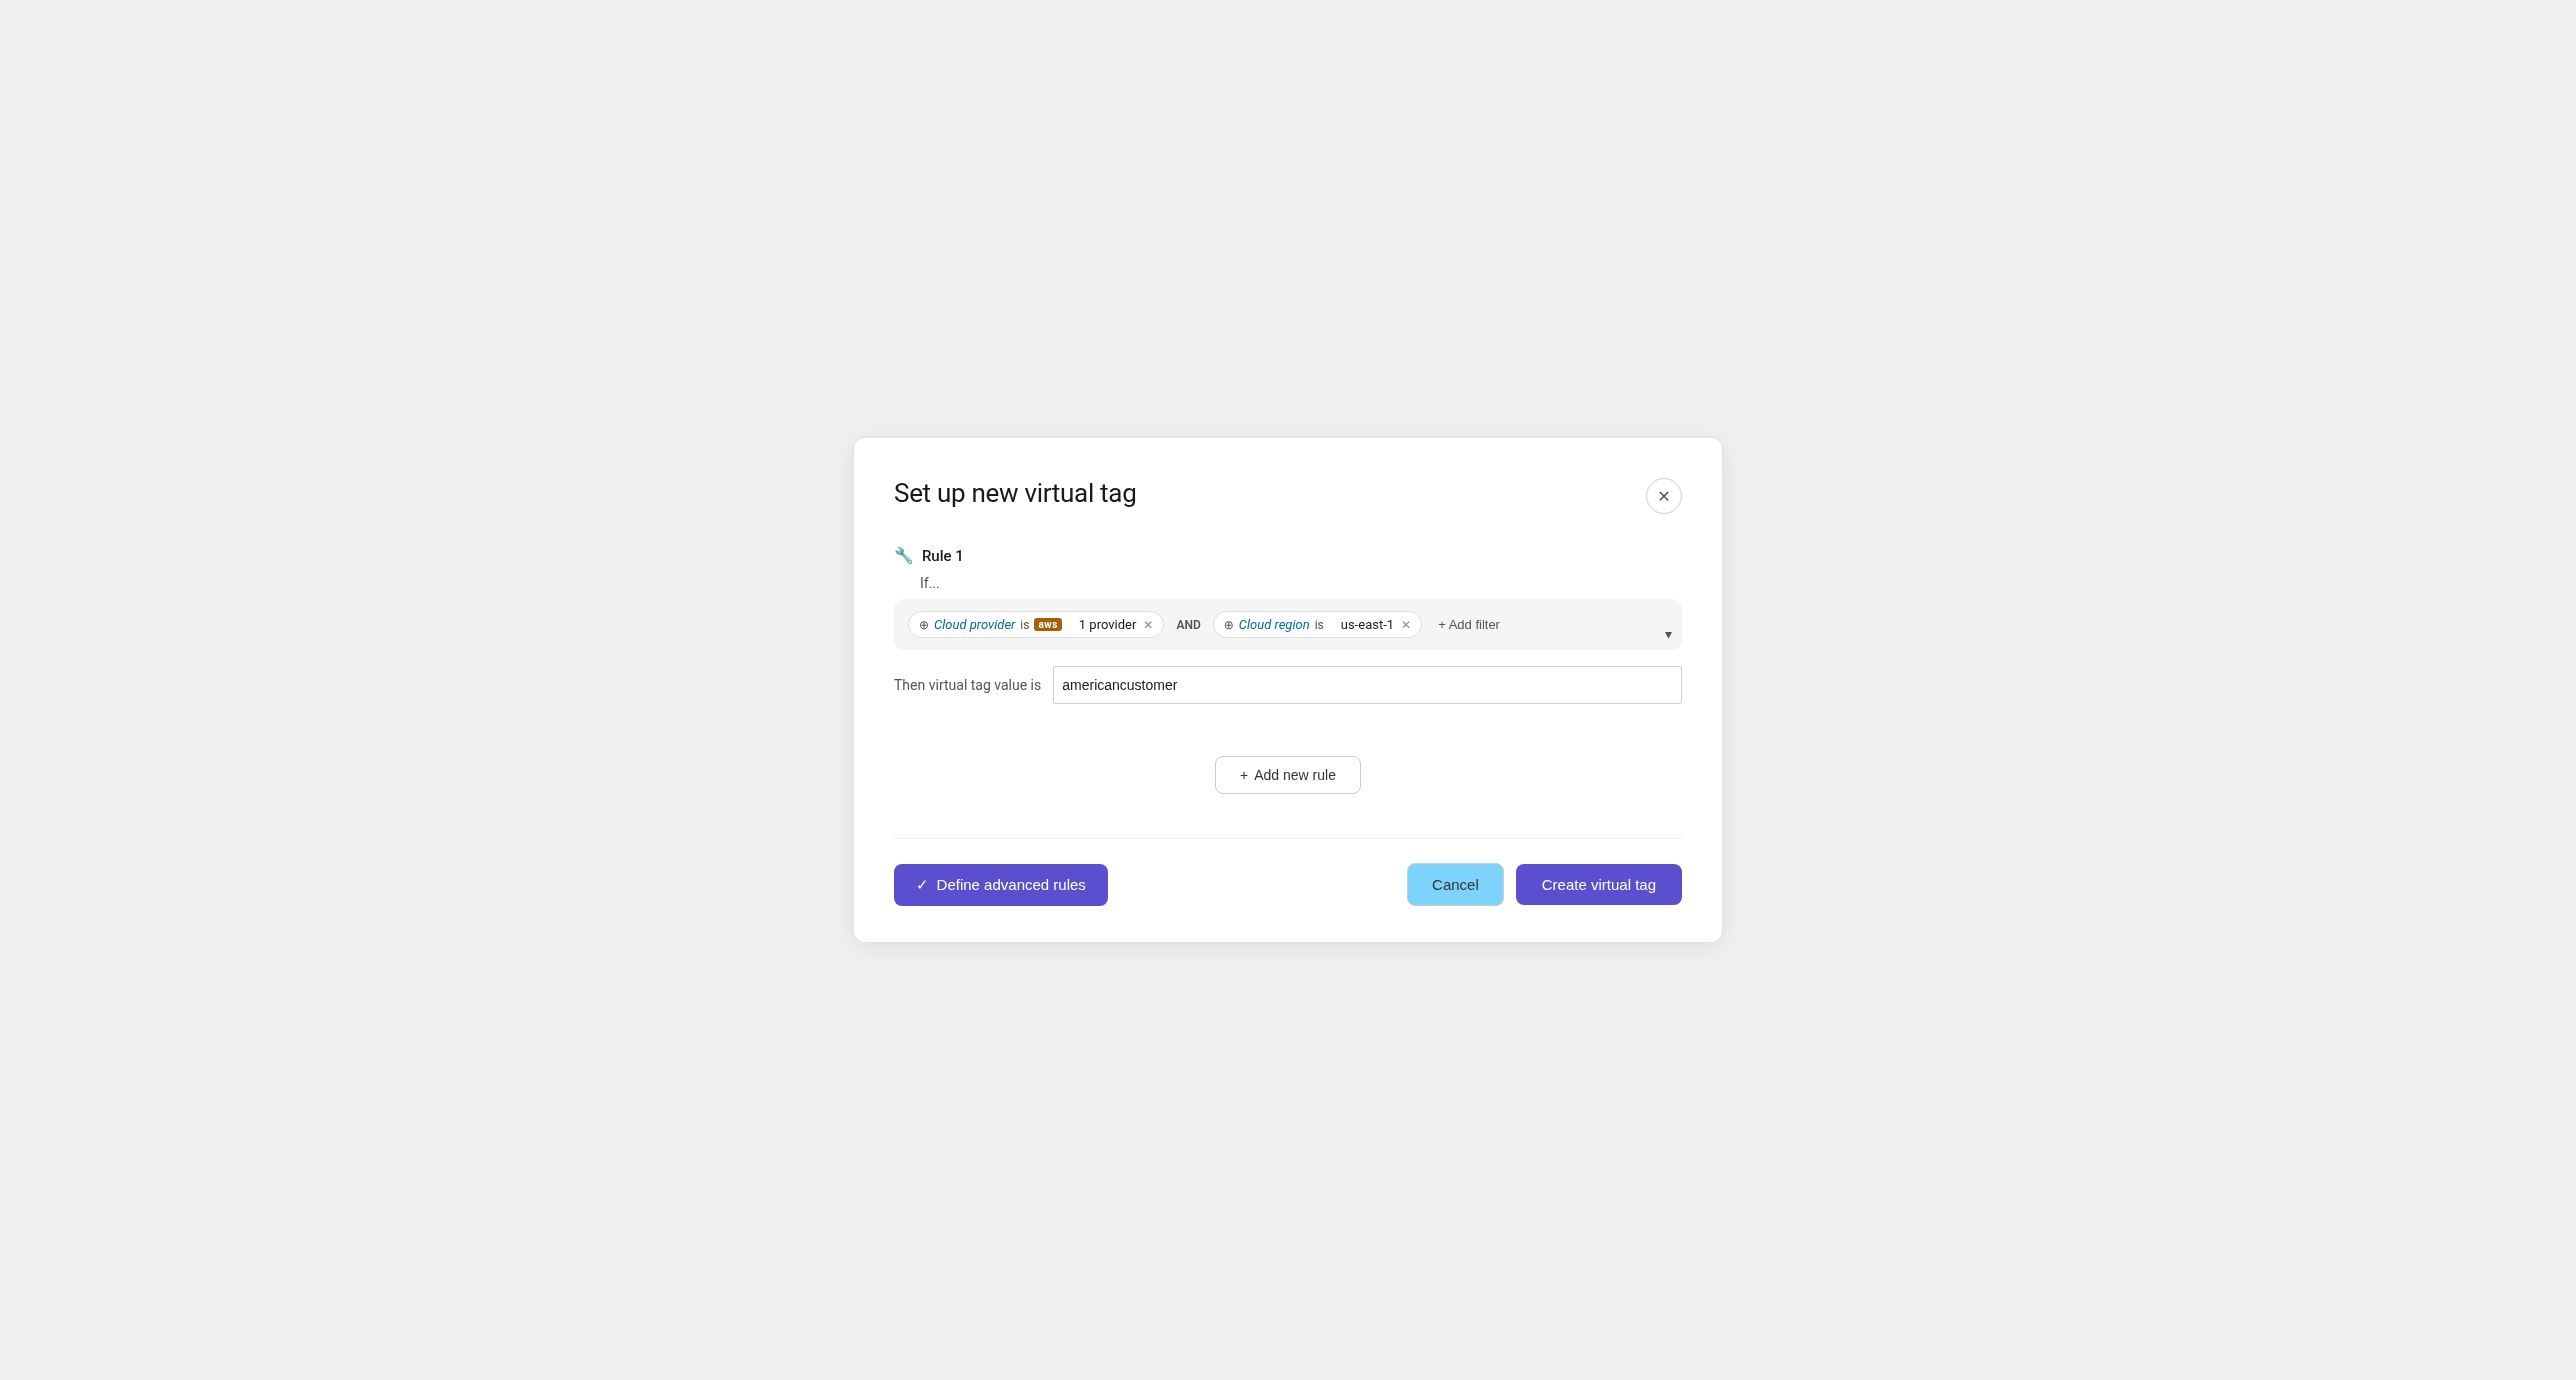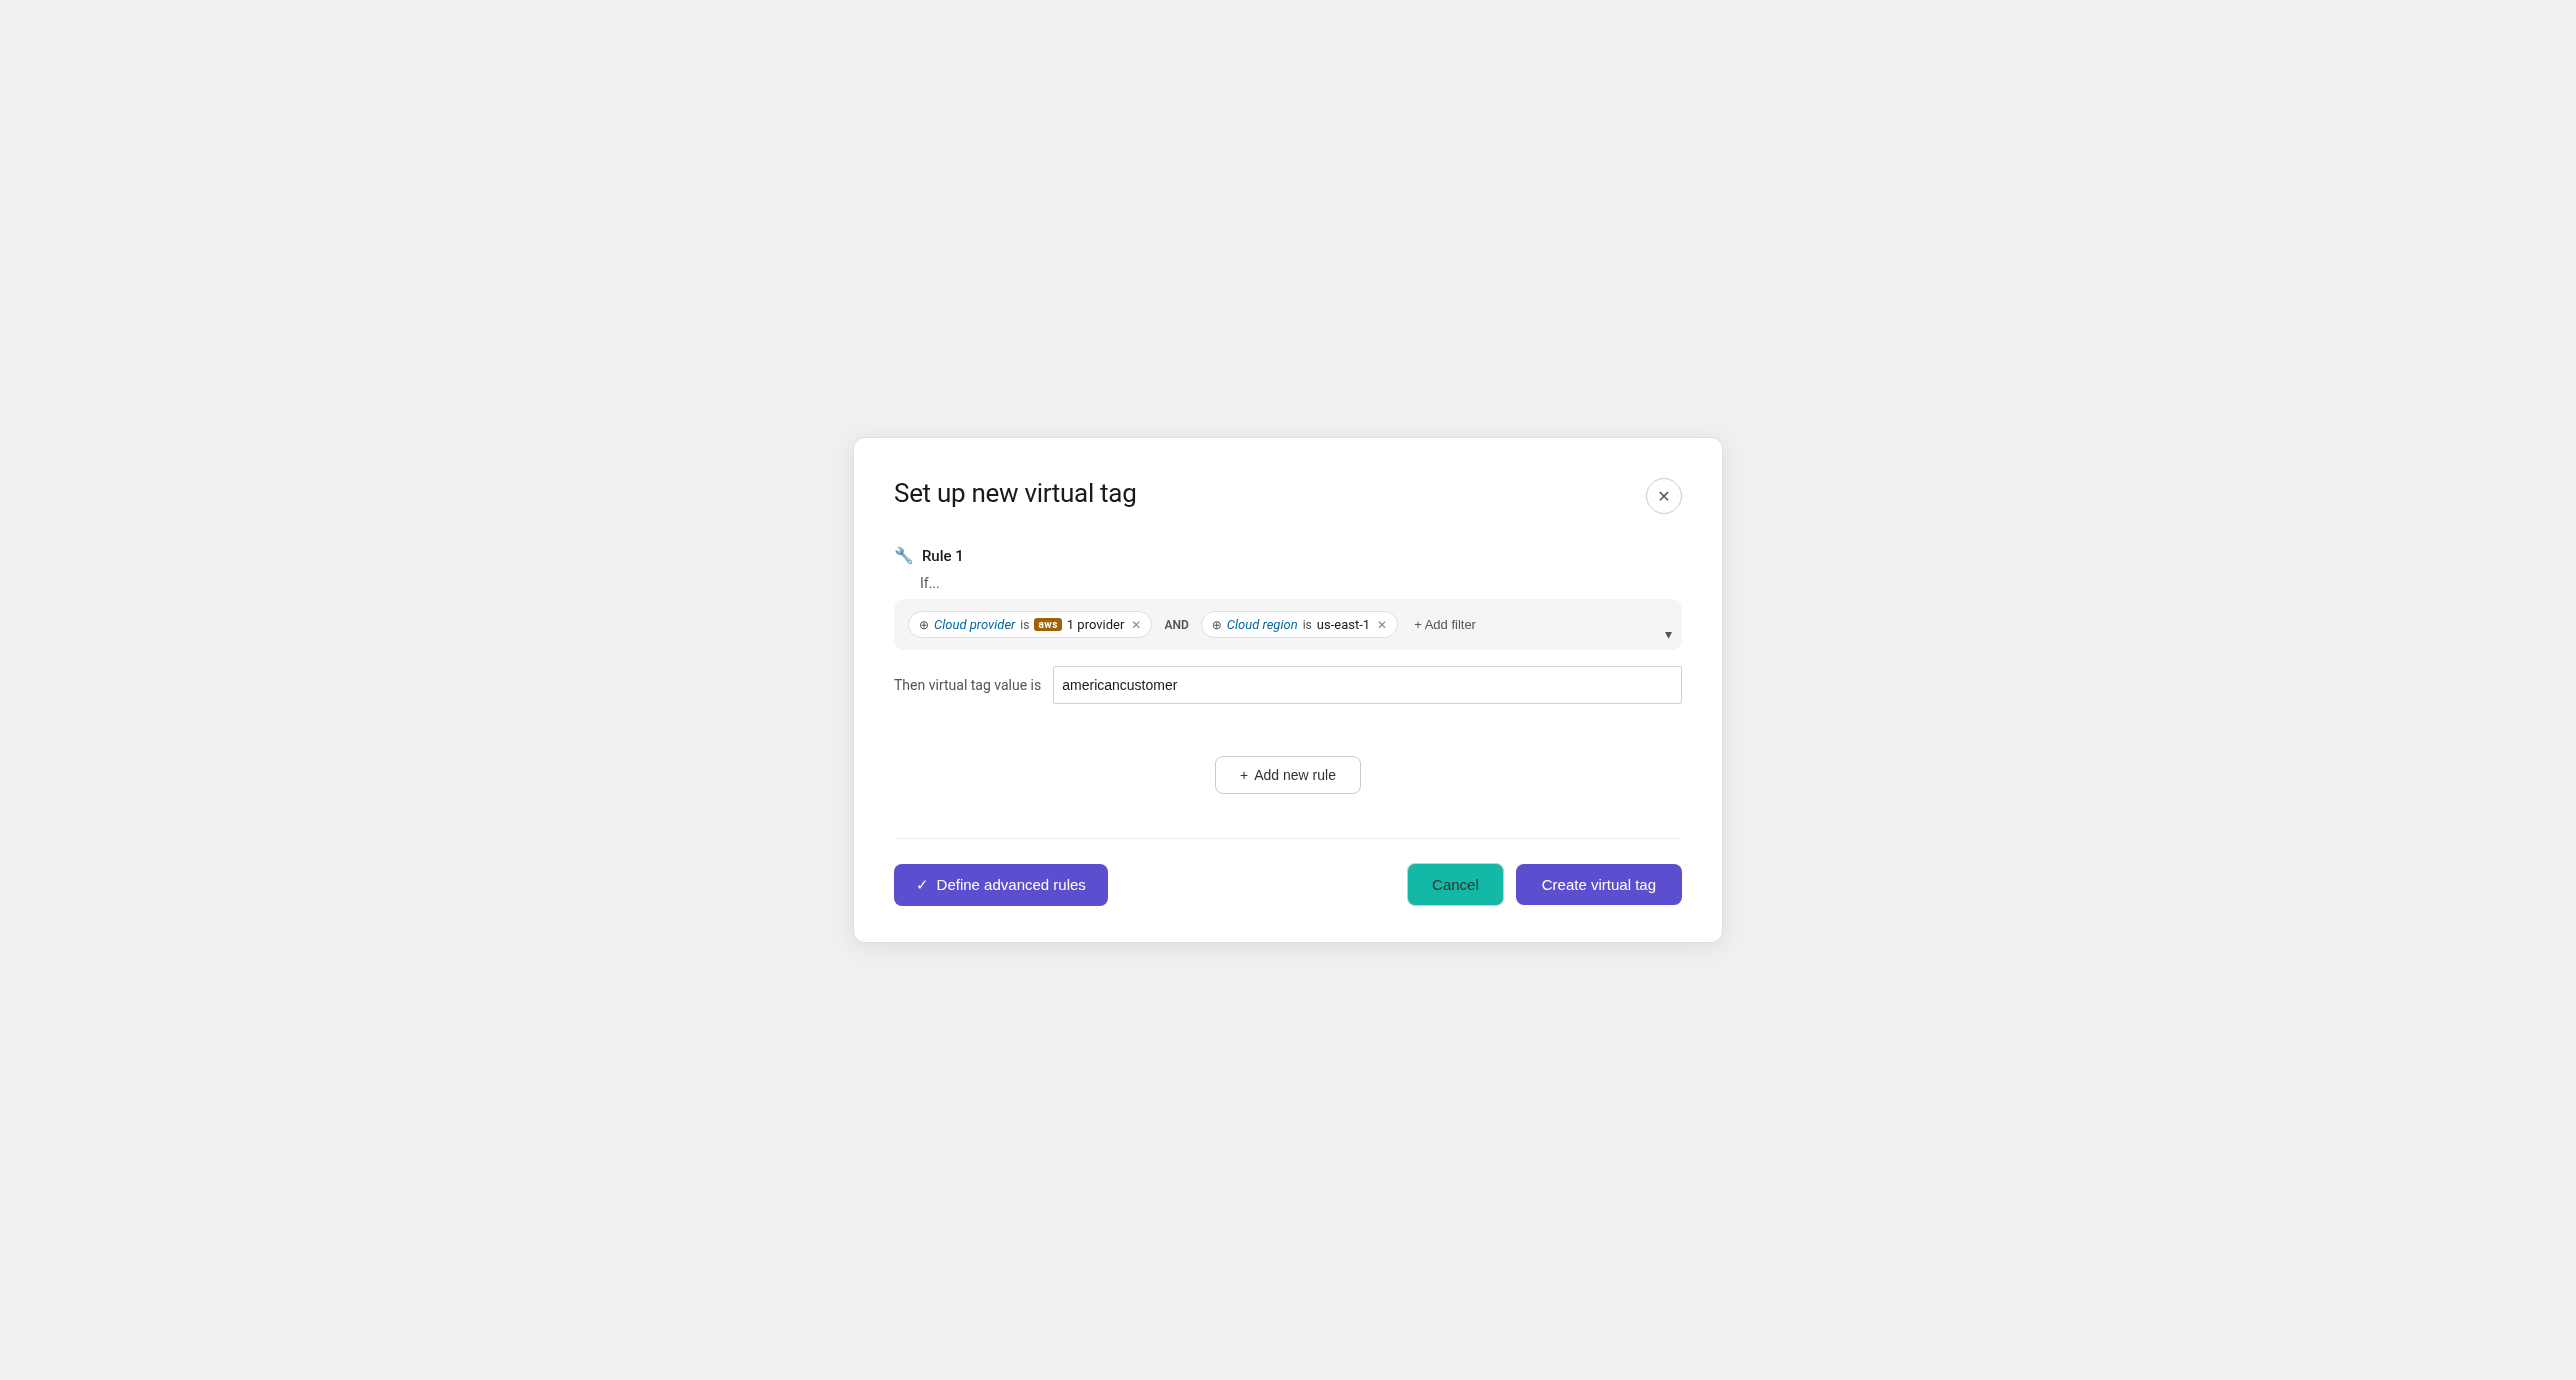--- a/index.html
+++ b/index.html
@@ -157,20 +157,21 @@
       font-size: 10px;
       font-weight: 700;
       padding: 1px 4px;
       border-radius: 3px;
       letter-spacing: 0.5px;
     }
 
     .filter-chip-value {
       color: #1a1a1a;
       font-weight: 400;
+      margin-left: 12px;
     }
 
     .filter-chip-close {
       cursor: pointer;
       color: #888;
       font-size: 12px;
       margin-left: 2px;
     }
 
     .and-label {
@@ -265,21 +266,21 @@
       font-weight: 500;
     }
 
     .footer-right {
       display: flex;
       align-items: center;
       gap: 12px;
     }
 
     .cancel-btn {
-      background: #14b8a6;
+      background: #7dd3fc;
       border: 1.5px solid #ccc;
       border-radius: 8px;
       padding: 12px 24px;
       font-size: 15px;
       cursor: pointer;
       color: #333;
       font-weight: 400;
     }
 
     .create-btn {

